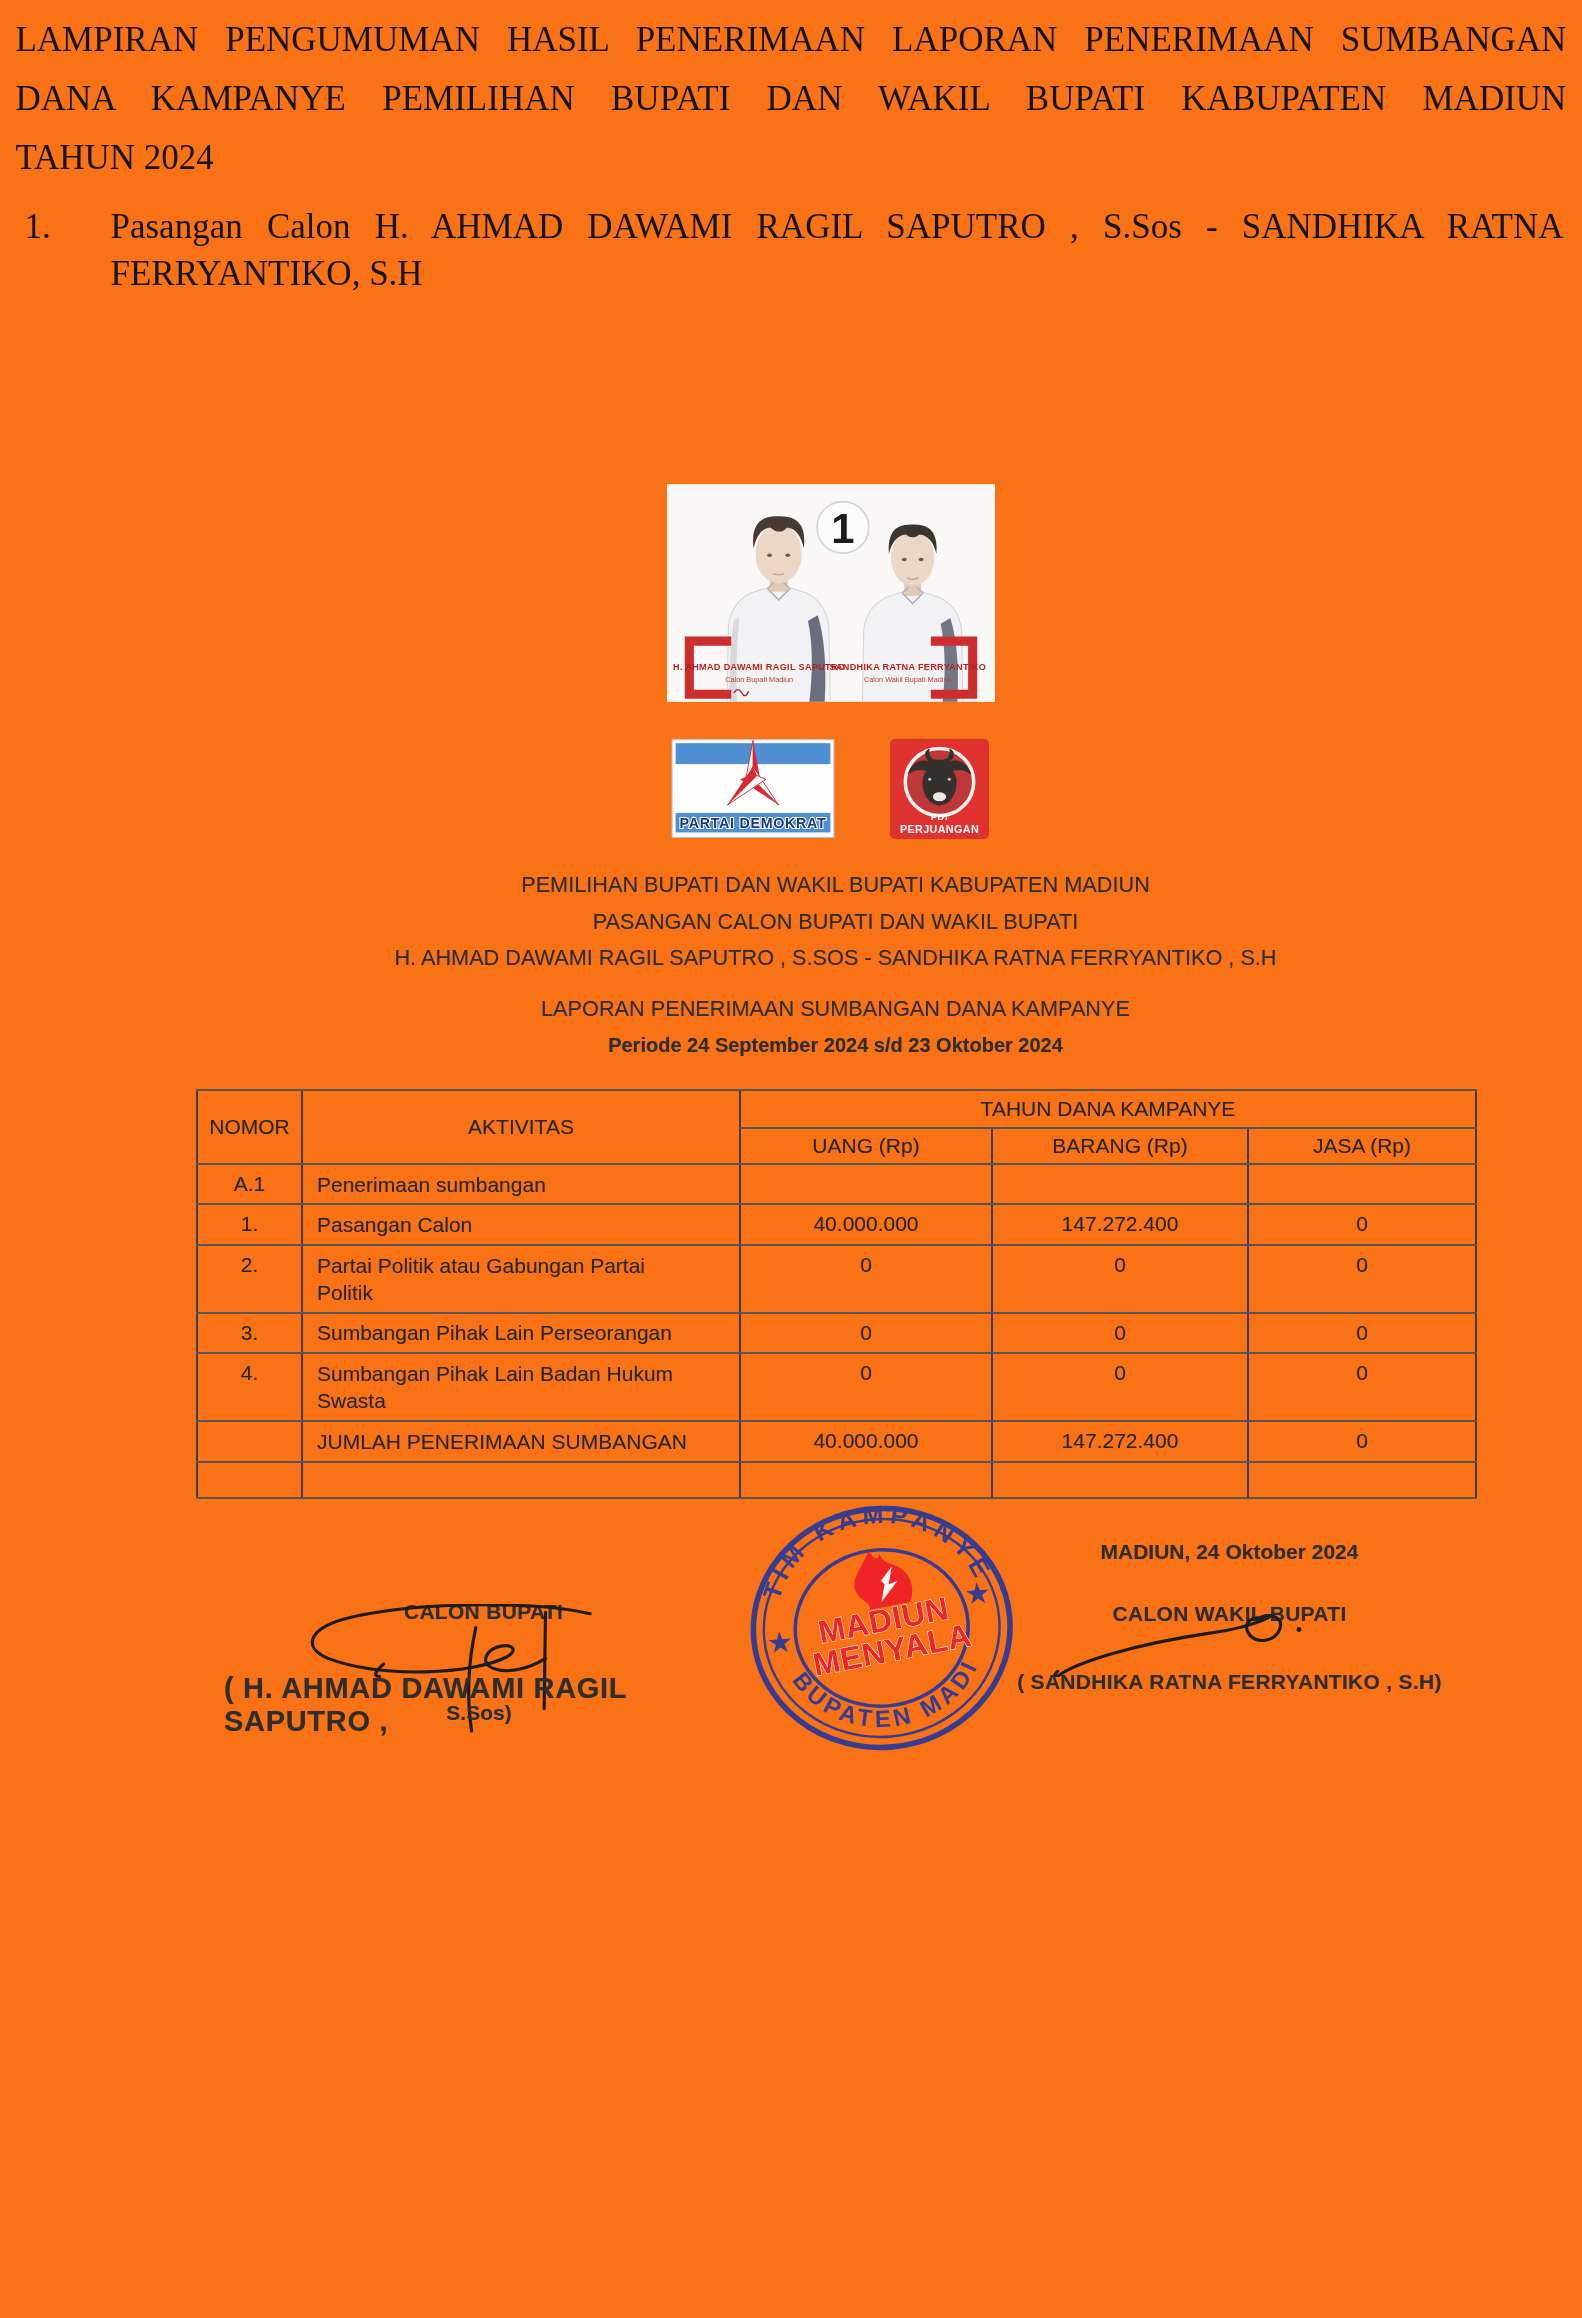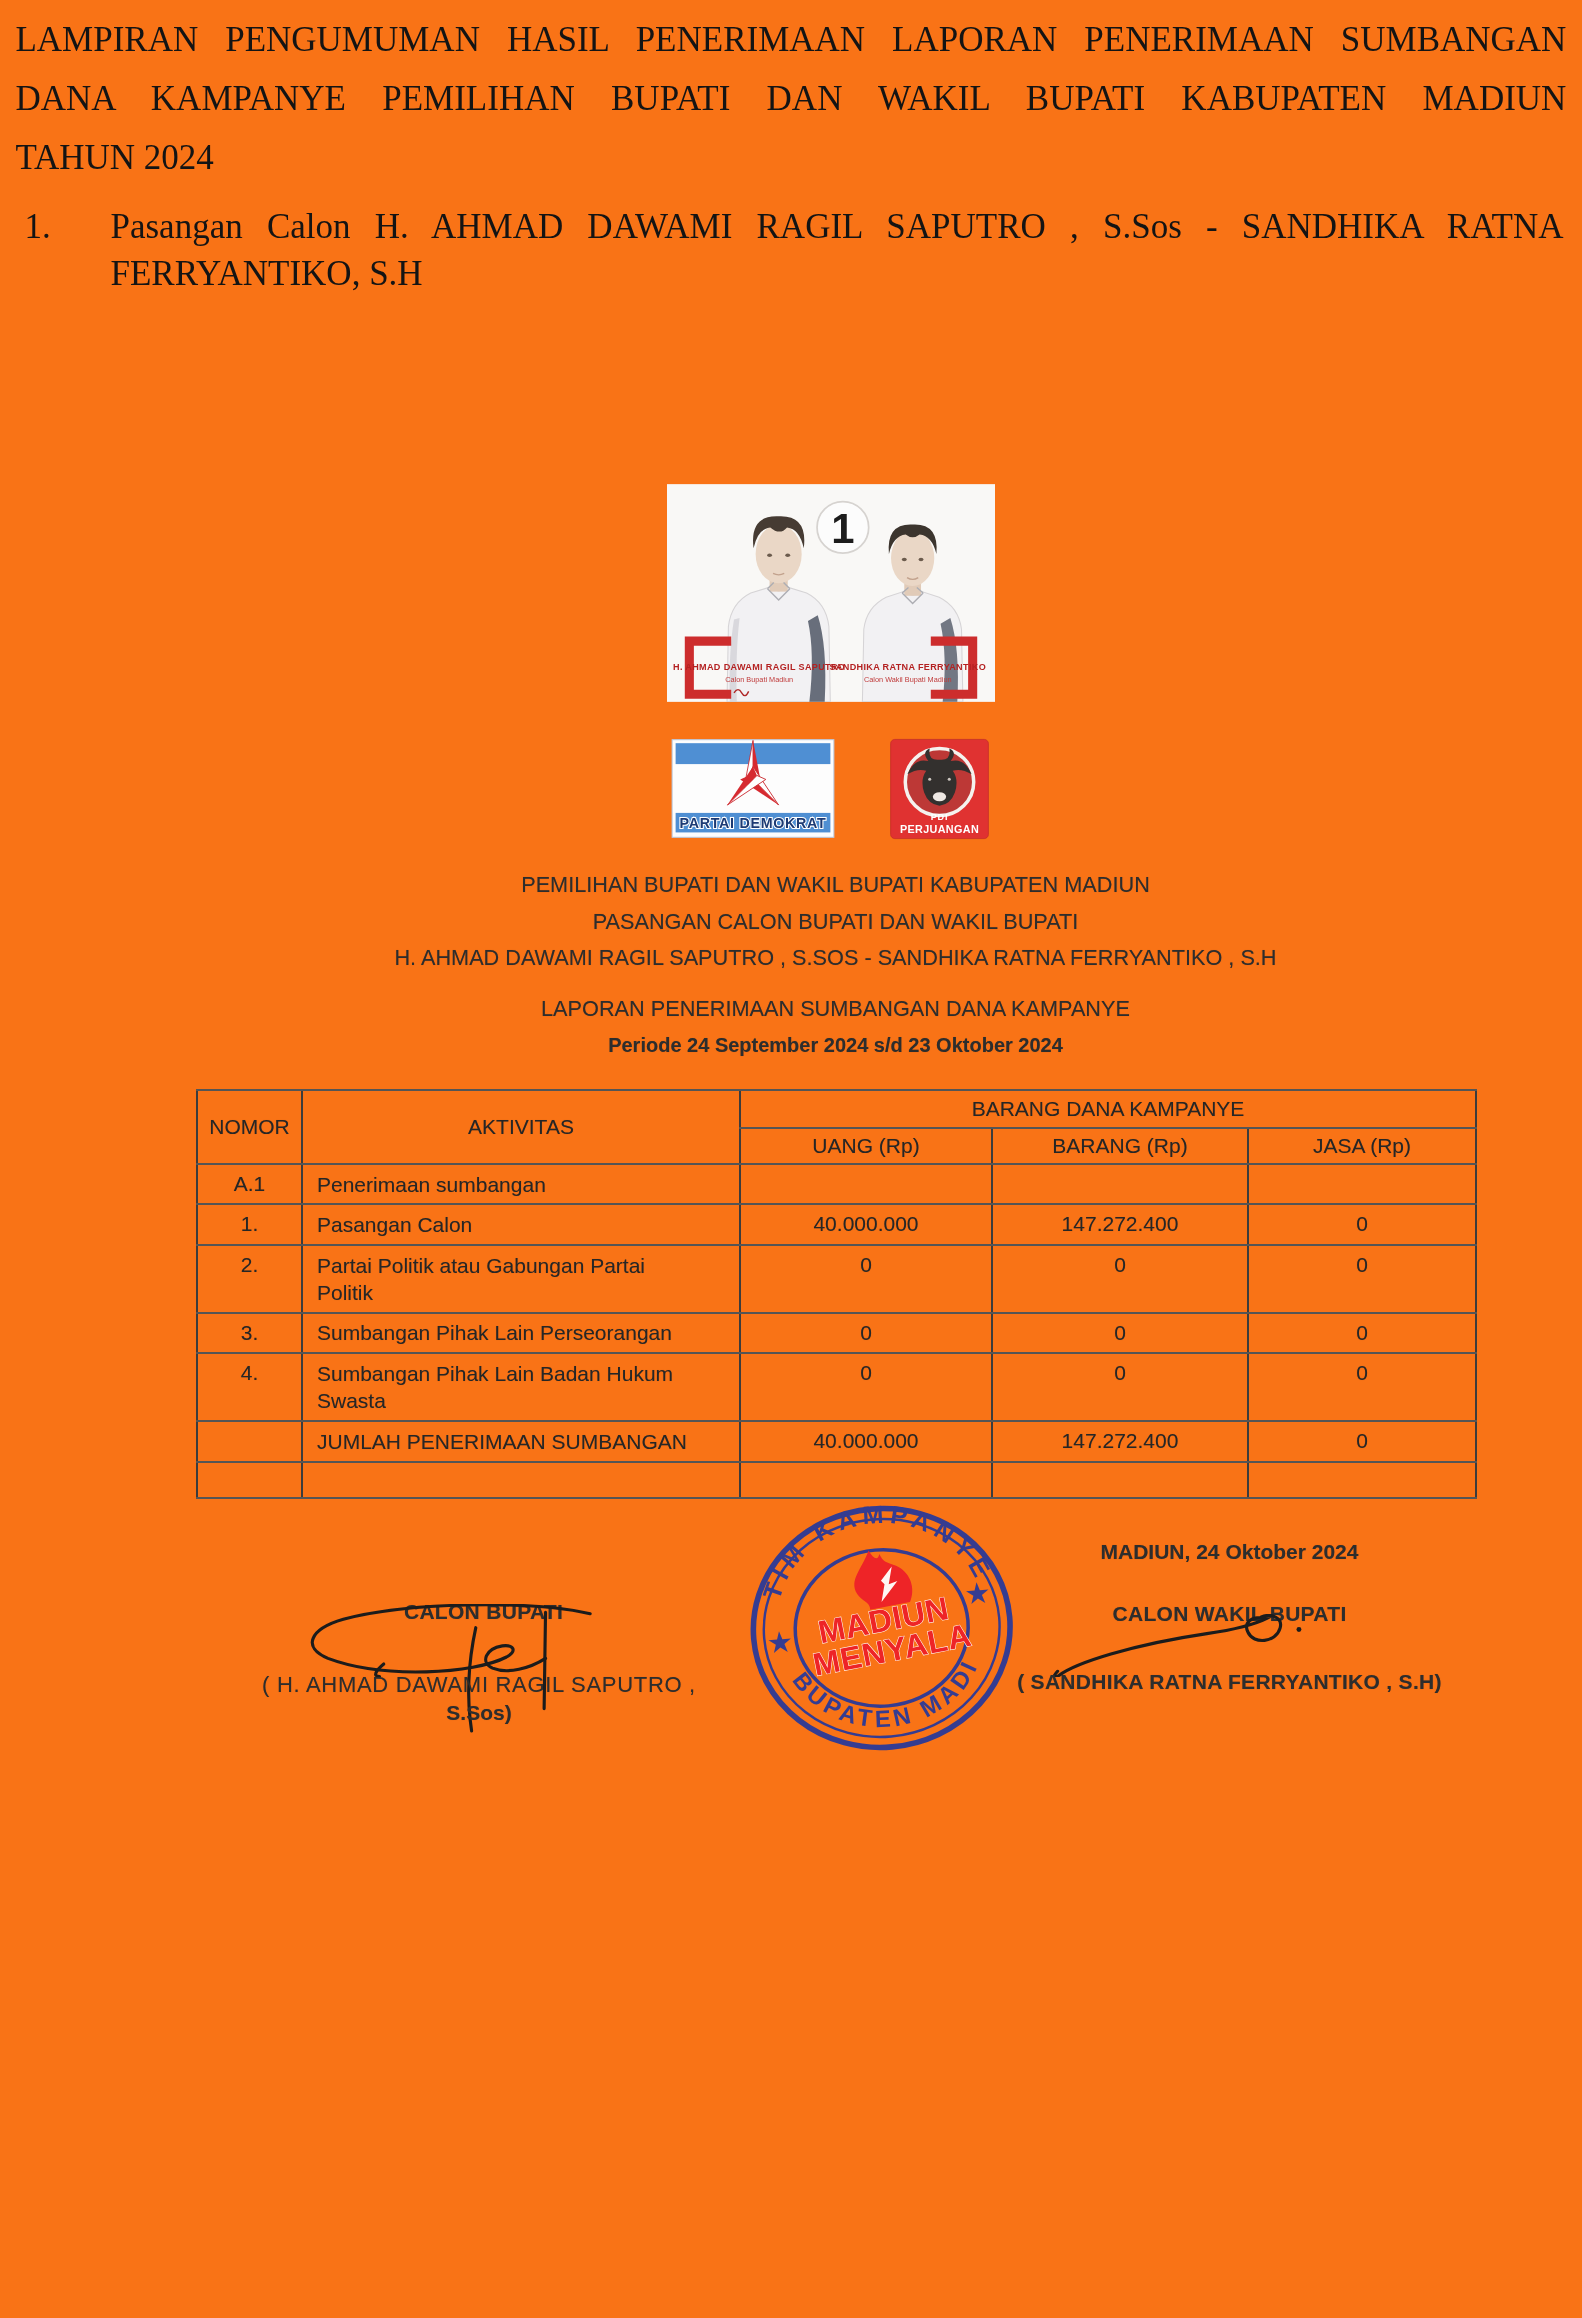--- a/index.html
+++ b/index.html
@@ -47,22 +47,22 @@
   .lpsdk .num{text-align:center;padding-top:7px;}
   .lpsdk .val{text-align:center;padding-top:7px;}
 
   
   .sig-date{position:absolute;left:999px;top:1540px;width:461px;text-align:center;
             font-size:21px;font-weight:bold;}
   .sig-role-right{position:absolute;left:999px;top:1602px;width:461px;text-align:center;
             font-size:21px;font-weight:bold;letter-spacing:0.3px;}
   .sig-role-left{position:absolute;left:323px;top:1600px;width:321px;text-align:center;
             font-size:21px;font-weight:bold;letter-spacing:0.3px;}
-  .sig-name-left1{position:absolute;left:224px;top:1672px;width:510px;text-align:center;
-            font-size:22px;font-weight:normal;letter-spacing:0.7px;}
+  .sig-name-left1{position:absolute;left:224px;top:1672px;width:510px;
+            font-size:29px;font-weight:bold;letter-spacing:0.7px;}
   .sig-name-left2{position:absolute;left:224px;top:1701px;width:510px;text-align:center;
             font-size:21px;font-weight:bold;}
   .sig-name-right{position:absolute;left:978px;top:1670px;width:503px;text-align:center;
             font-size:21px;font-weight:bold;letter-spacing:0.3px;}
   .sig-svg{position:absolute;}
   .sig-left-svg{left:300px;top:1604px;width:300px;height:129px;}
   .sig-right-svg{left:1045px;top:1614px;width:293px;height:63px;}
 
   .stamp{position:absolute;left:747px;top:1503px;width:268px;height:250px;
          filter:blur(0.3px) saturate(1.05);opacity:.95;}
@@ -185,21 +185,21 @@
       <col style="width:105px">
         <col style="width:438px">
         <col style="width:252px">
       <col style="width:256px">
         <col style="width:228px">
     </colgroup>
     <tbody>
       <tr class="h1" style="height:38px">
         <td rowspan="2" class="hd">NOMOR</td>
         <td rowspan="2" class="hd">AKTIVITAS</td>
-        <td colspan="3" class="hd">BARANG DANA KAMPANYE</td>
+        <td colspan="3" class="hd">TAHUN DANA KAMPANYE</td>
       </tr>
       <tr style="height:36px">
         <td class="hd">UANG (Rp)</td>
         <td class="hd">BARANG (Rp)</td>
         <td class="hd">JASA (Rp)</td>
       </tr>
       <tr style="height:36px">
         <td class="num">A.1</td>
         <td class="akt">Penerimaan sumbangan</td>
         <td class="val"></td>

